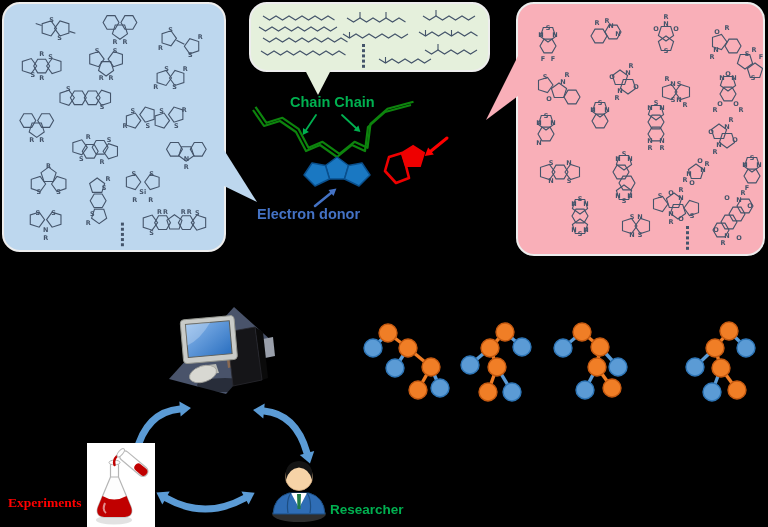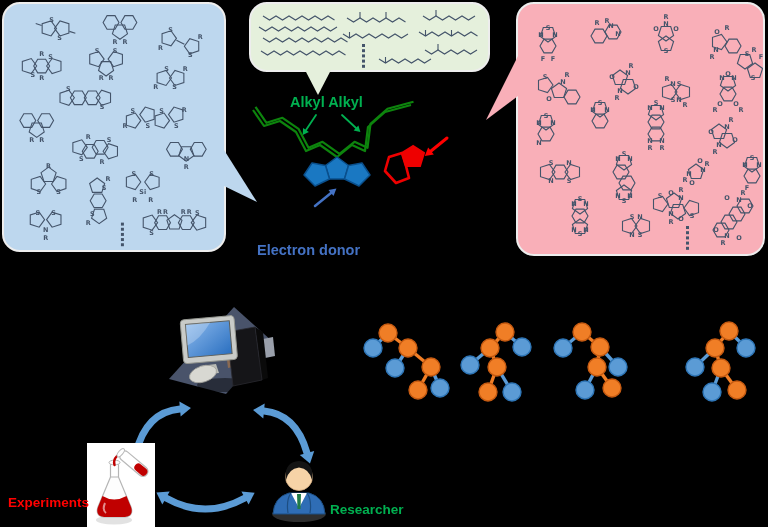--- a/index.html
+++ b/index.html
@@ -7,22 +7,22 @@
           font-family:"Liberation Sans",sans-serif;}
   .panel{position:absolute;border-radius:18px;border:2px solid #ededed;box-sizing:content-box;}
   #donor-panel{left:2px;top:2px;width:220px;height:246px;}
   #alkyl-panel{left:249px;top:2px;width:237px;height:66px;}
   #acceptor-panel{left:516px;top:2px;width:245px;height:250px;}
   .panel svg{display:block;}
   #overlay{position:absolute;left:0;top:0;width:768px;height:527px;}
   .lbl{position:absolute;font-weight:bold;white-space:nowrap;letter-spacing:0px;}
   #lbl-alkyl{left:290px;top:94px;font-size:14.5px;}
   #lbl-acceptor{left:399px;top:117px;font-size:14px;}
-  #lbl-donor{left:257px;top:206px;font-size:14.5px;margin-top:36px;}
-  #lbl-experiments{left:8px;top:495px;font-size:13.5px;}
+  #lbl-donor{left:257px;top:206px;font-size:14.5px;}
+  #lbl-experiments{left:8px;top:495px;font-size:13.5px;font-family:Liberation Serif, serif;}
   #lbl-researcher{left:330px;top:502px;font-size:13.5px;}
 </style>
 </head>
 <body>
 
 <div id="figure">
 
   <div id="donor-panel" class="panel" style="background: rgb(189, 215, 238);">
     <svg id="donor-svg" width="220" height="246" viewBox="0 0 222 247">
         <g transform="translate(52,24)">
@@ -572,18 +572,18 @@
         <path d="M8,64 Q9,47 24,43 L44,43 Q59,47 60,64 Z" fill="#2F6DB5" stroke="#1d4e82" stroke-width="1"></path>
         <polygon points="26,43 42,43 34,58" fill="#ffffff"></polygon>
         <polygon points="32,44 36,44 35.5,59 32.5,59" fill="#1F7A47"></polygon>
         <path d="M26,43 Q21,50 23,63" stroke="#1d4e82" stroke-width="1.2" fill="none"></path>
         <path d="M42,43 Q47,50 45,63" stroke="#1d4e82" stroke-width="1.2" fill="none"></path>
         <circle cx="34" cy="27" r="13.5" fill="#F6D3A7" stroke="#d9b184" stroke-width="0.8"></circle>
         <path d="M20.5,26 Q20.5,12 34,11 Q47.5,12 47.5,26 L47.5,31 Q44.5,18.5 34,17.5 Q23.5,18.5 20.5,31 Z" fill="#141414"></path>
       </g>
     </svg>
 
-  <div id="lbl-alkyl" class="lbl" style="color: rgb(0, 176, 80);">Alkyl Alkyl</div>
+  <div id="lbl-alkyl" class="lbl" style="color: rgb(0, 176, 80);">Chain Chain</div>
   <div id="lbl-donor" class="lbl" style="color: rgb(68, 114, 196);">Electron donor</div>
   <div id="lbl-experiments" class="lbl" style="color: rgb(255, 0, 0);">Experiments</div>
   <div id="lbl-researcher" class="lbl" style="color: rgb(0, 176, 80);">Researcher</div>
 
 </div>
 
 </body></html>

